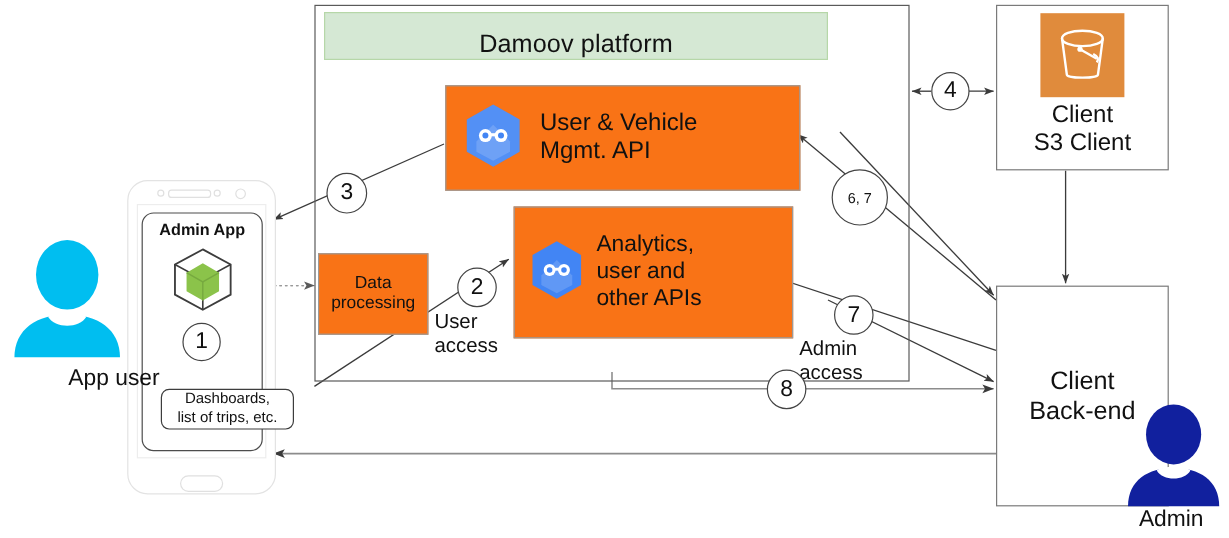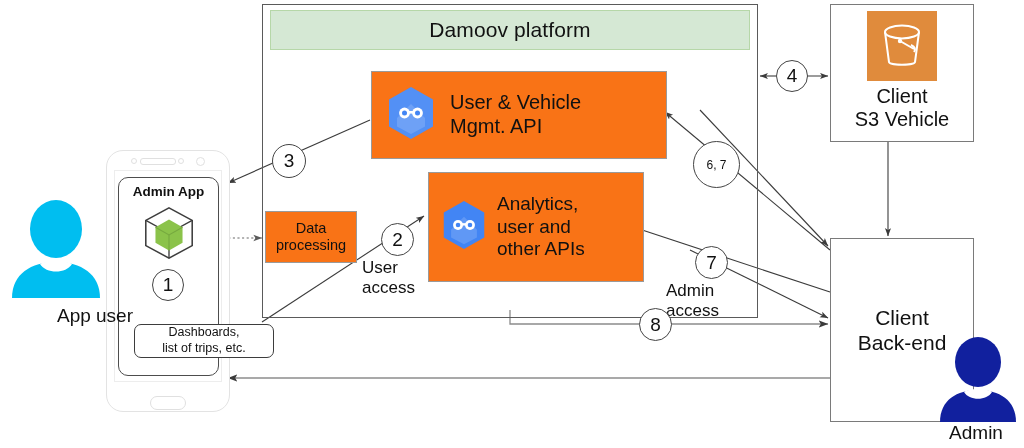--- a/index.html
+++ b/index.html
@@ -2,44 +2,44 @@
 <html><head>
 <meta charset="utf-8">
 <style>
   html,body{margin:0;padding:0;background:#ffffff;}
   body{width:1024px;height:448px;font-family:"Liberation Sans",sans-serif;color:#000;}
   #canvas{position:relative;width:1024px;height:448px;overflow:hidden;background:#fff;}
   .abs{position:absolute;}
   svg.layer{position:absolute;left:0;top:0;width:1024px;height:448px;overflow:visible;}
   
   .platform-box{left:262px;top:4px;width:496px;height:314px;border:1.4px solid #5a5a5a;background:transparent;box-sizing:border-box;}
-  .platform-header{left:270px;top:10px;width:480px;height:40px;background:#d5e8d4;border:1.2px solid #b6d7a8;box-sizing:border-box;
-     display:flex;align-items:center;justify-content:center;}
+  .platform-header{left:270px;top:10px;width:420px;height:40px;background:#d5e8d4;border:1.2px solid #b6d7a8;box-sizing:border-box;
+     display:flex;align-items:flex-end;justify-content:center;}
   .platform-header .t{font-size:21px;color:#111;letter-spacing:.1px;}
   
   .wbox{background:#f97316;border:1.1px solid #9a9a9a;box-sizing:border-box;display:flex;align-items:center;}
   .api-box{left:371px;top:71px;width:296px;height:88px;padding-left:14px;gap:14px;}
-  .analytics-box{left:428px;top:172px;width:216px;height:110px;padding-left:12px;gap:10px;}
+  .analytics-box{left:428px;top:172px;width:233px;height:110px;padding-left:12px;gap:10px;}
   .api-label{font-size:20px;line-height:1.18;color:#111;}
   .analytics-label{font-size:19px;line-height:1.2;color:#111;}
-  .dataproc-box{left:265px;top:211px;width:92px;height:52px;justify-content:center;text-align:center;}
+  .dataproc-box{left:265px;top:211px;width:92px;height:68px;justify-content:center;text-align:center;}
   .dataproc-box .t{font-size:14.5px;line-height:1.18;color:#111;}
   
   .hexicon{flex:0 0 auto;}
   
   .phone{left:106px;top:150px;width:124px;height:262px;border:1.6px solid #e3e3e3;border-radius:17px;background:#fff;box-sizing:border-box;}
   .phone-screen{left:114px;top:170px;width:108px;height:212px;border:1.1px solid #ededed;background:#fff;box-sizing:border-box;}
   .phone-speaker{left:140px;top:158px;width:34px;height:5px;border:1px solid #e0e0e0;border-radius:3px;}
   .phone-dot-a{left:131px;top:158px;width:4px;height:4px;border:1px solid #e0e0e0;border-radius:50%;}
   .phone-dot-b{left:178px;top:158px;width:4px;height:4px;border:1px solid #e0e0e0;border-radius:50%;}
   .phone-cam{left:196px;top:157px;width:7px;height:7px;border:1px solid #e0e0e0;border-radius:50%;}
   .phone-home{left:150px;top:396px;width:34px;height:12px;border:1.3px solid #e0e0e0;border-radius:7px;}
   .app-card{left:118px;top:177px;width:101px;height:199px;border:1.4px solid #4d4d4d;border-radius:10px;background:#fff;box-sizing:border-box;}
   .app-title{left:118px;top:184px;width:101px;text-align:center;font-size:13.5px;font-weight:bold;color:#111;}
-  .dash-box{left:134px;top:324px;width:140px;height:34px;border:1.2px solid #3d3d3d;border-radius:7px;background:#fff;box-sizing:border-box;
+  .dash-box{left:134px;top:324px;width:111px;height:34px;border:1.2px solid #3d3d3d;border-radius:7px;background:#fff;box-sizing:border-box;
     display:flex;flex-direction:column;align-items:center;justify-content:center;}
   .dash-box .t{font-size:12.5px;line-height:1.25;color:#111;text-align:center;}
   
   .s3-box{left:830px;top:4px;width:144px;height:138px;border:1.2px solid #7a7a7a;background:#fff;box-sizing:border-box;
     display:flex;flex-direction:column;align-items:center;justify-content:flex-start;padding-top:6px;}
   .s3-icon{width:70px;height:70px;background:#e08b3c;display:flex;align-items:center;justify-content:center;}
   .s3-label{font-size:20px;line-height:1.15;text-align:center;color:#111;margin-top:4px;}
   .backend-box{left:830px;top:238px;width:144px;height:184px;border:1.2px solid #7a7a7a;background:#fff;box-sizing:border-box;
     display:flex;align-items:center;justify-content:center;}
   .backend-label{font-size:21px;line-height:1.2;text-align:center;color:#111;}
@@ -188,21 +188,21 @@
       <svg width="58" height="58" viewBox="0 0 58 58">
         <ellipse cx="29" cy="15" rx="17" ry="6.4" fill="none" stroke="#ffffff" stroke-width="2"></ellipse>
         <path d="M12,15 L16,45 C16,48.6 42,48.6 42,45 L46,15" fill="none" stroke="#ffffff" stroke-width="2"></path>
         <line x1="27" y1="24" x2="41" y2="32" stroke="#ffffff" stroke-width="2"></line>
         <circle cx="27" cy="24" r="2.2" fill="#ffffff"></circle>
         <path d="M38,28 Q44,31 41,35" fill="none" stroke="#ffffff" stroke-width="2"></path>
       </svg>
     </div>
     <div class="s3-label">
       <span>Client</span><br>
-      <span>S3 Vehicle</span>
+      <span>S3 Client</span>
     </div>
   </div>
 
   <div class="abs backend-box">
     <div class="backend-label">
       <span>Client</span><br>
       <span>Back-end</span>
     </div>
   </div>
 

